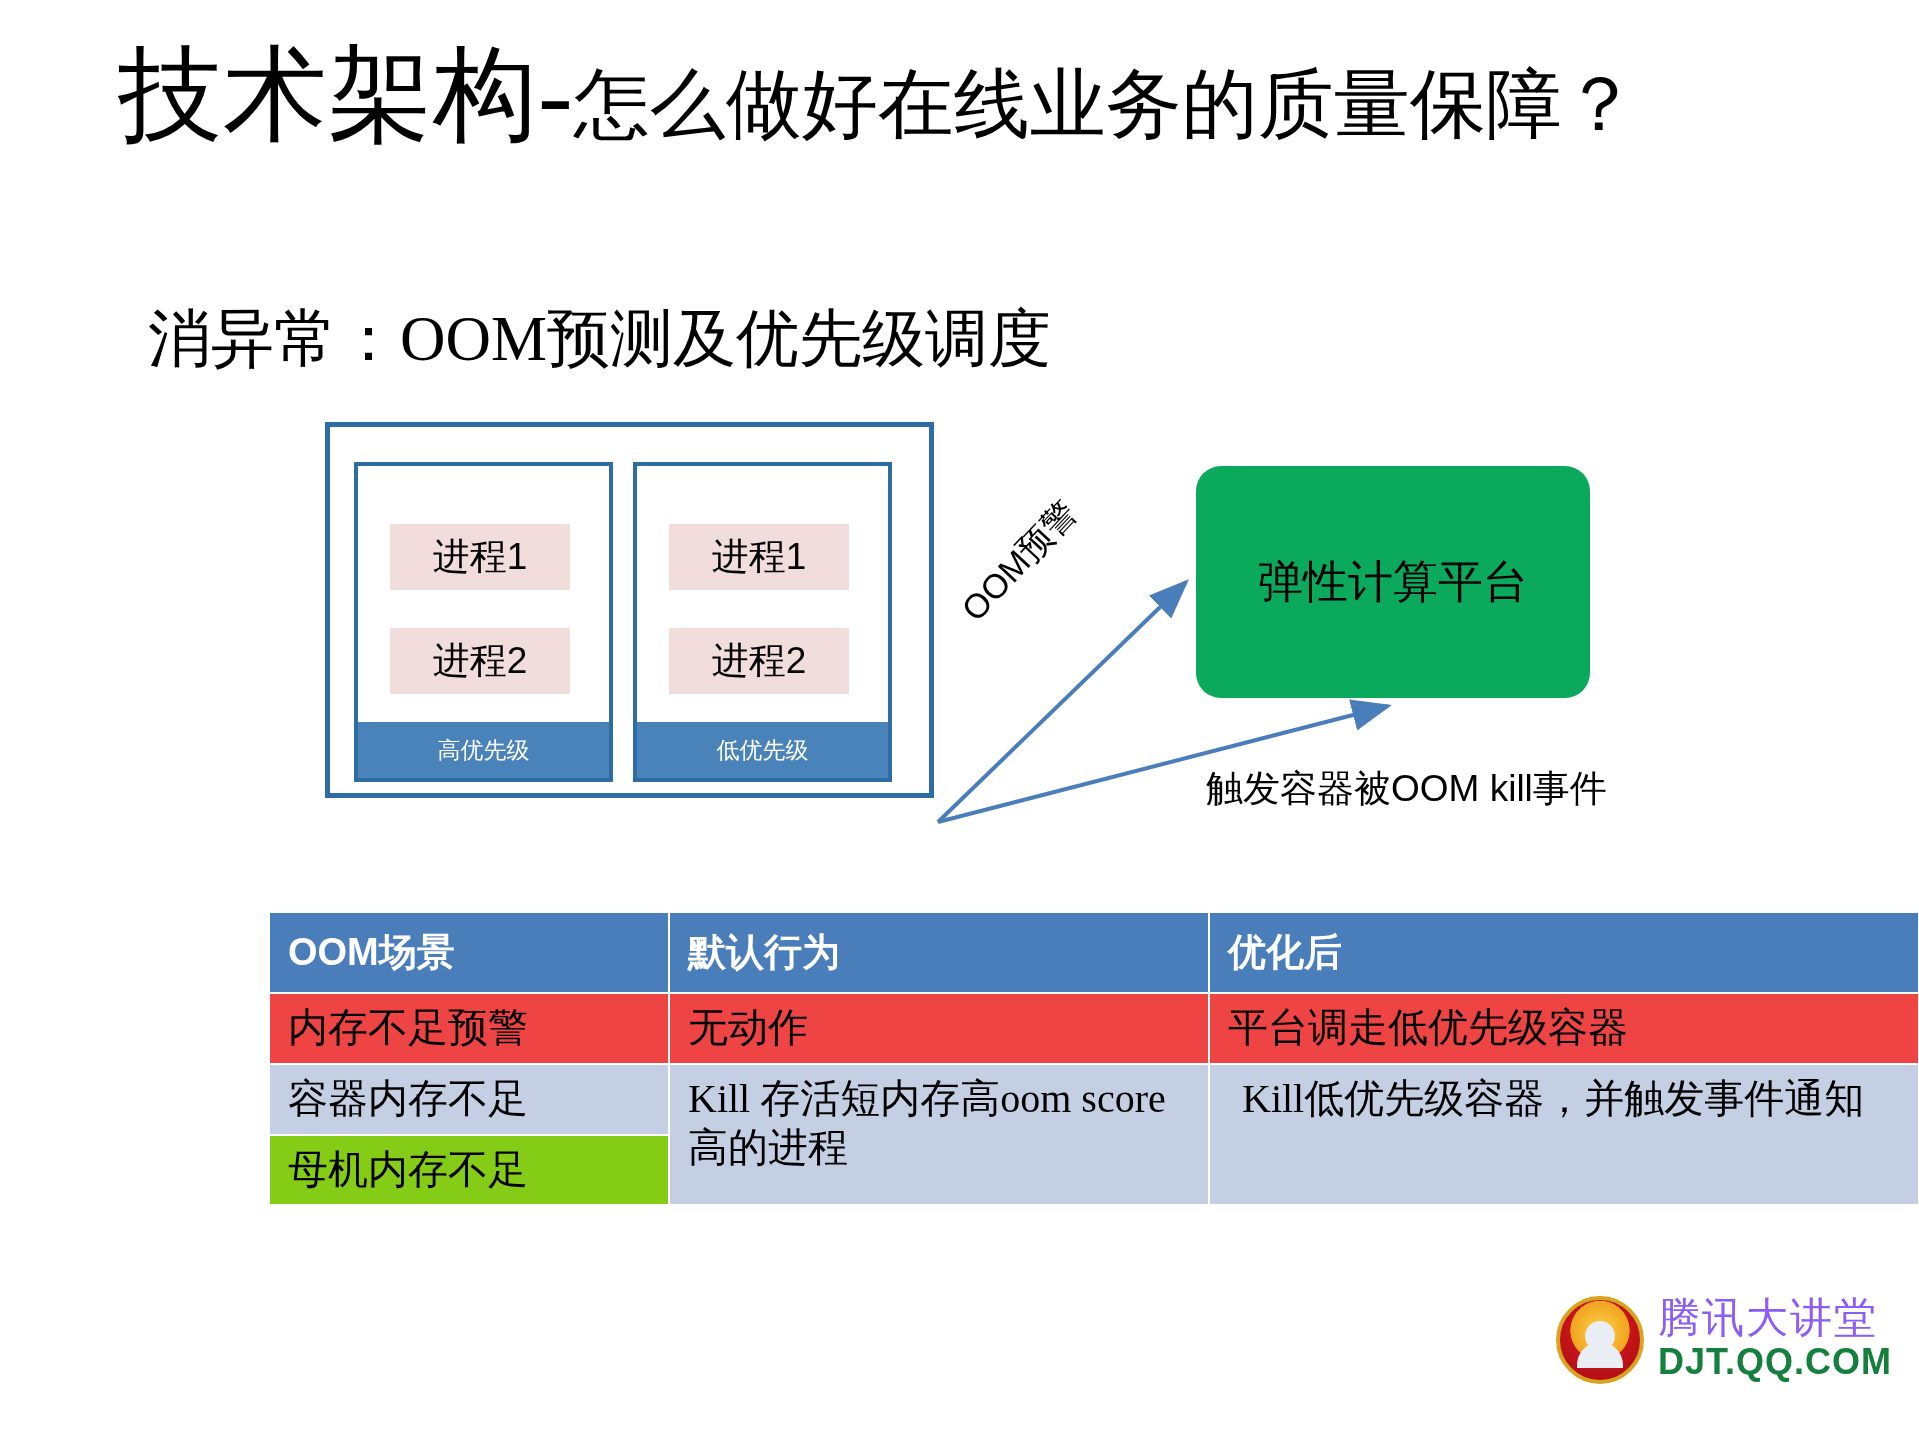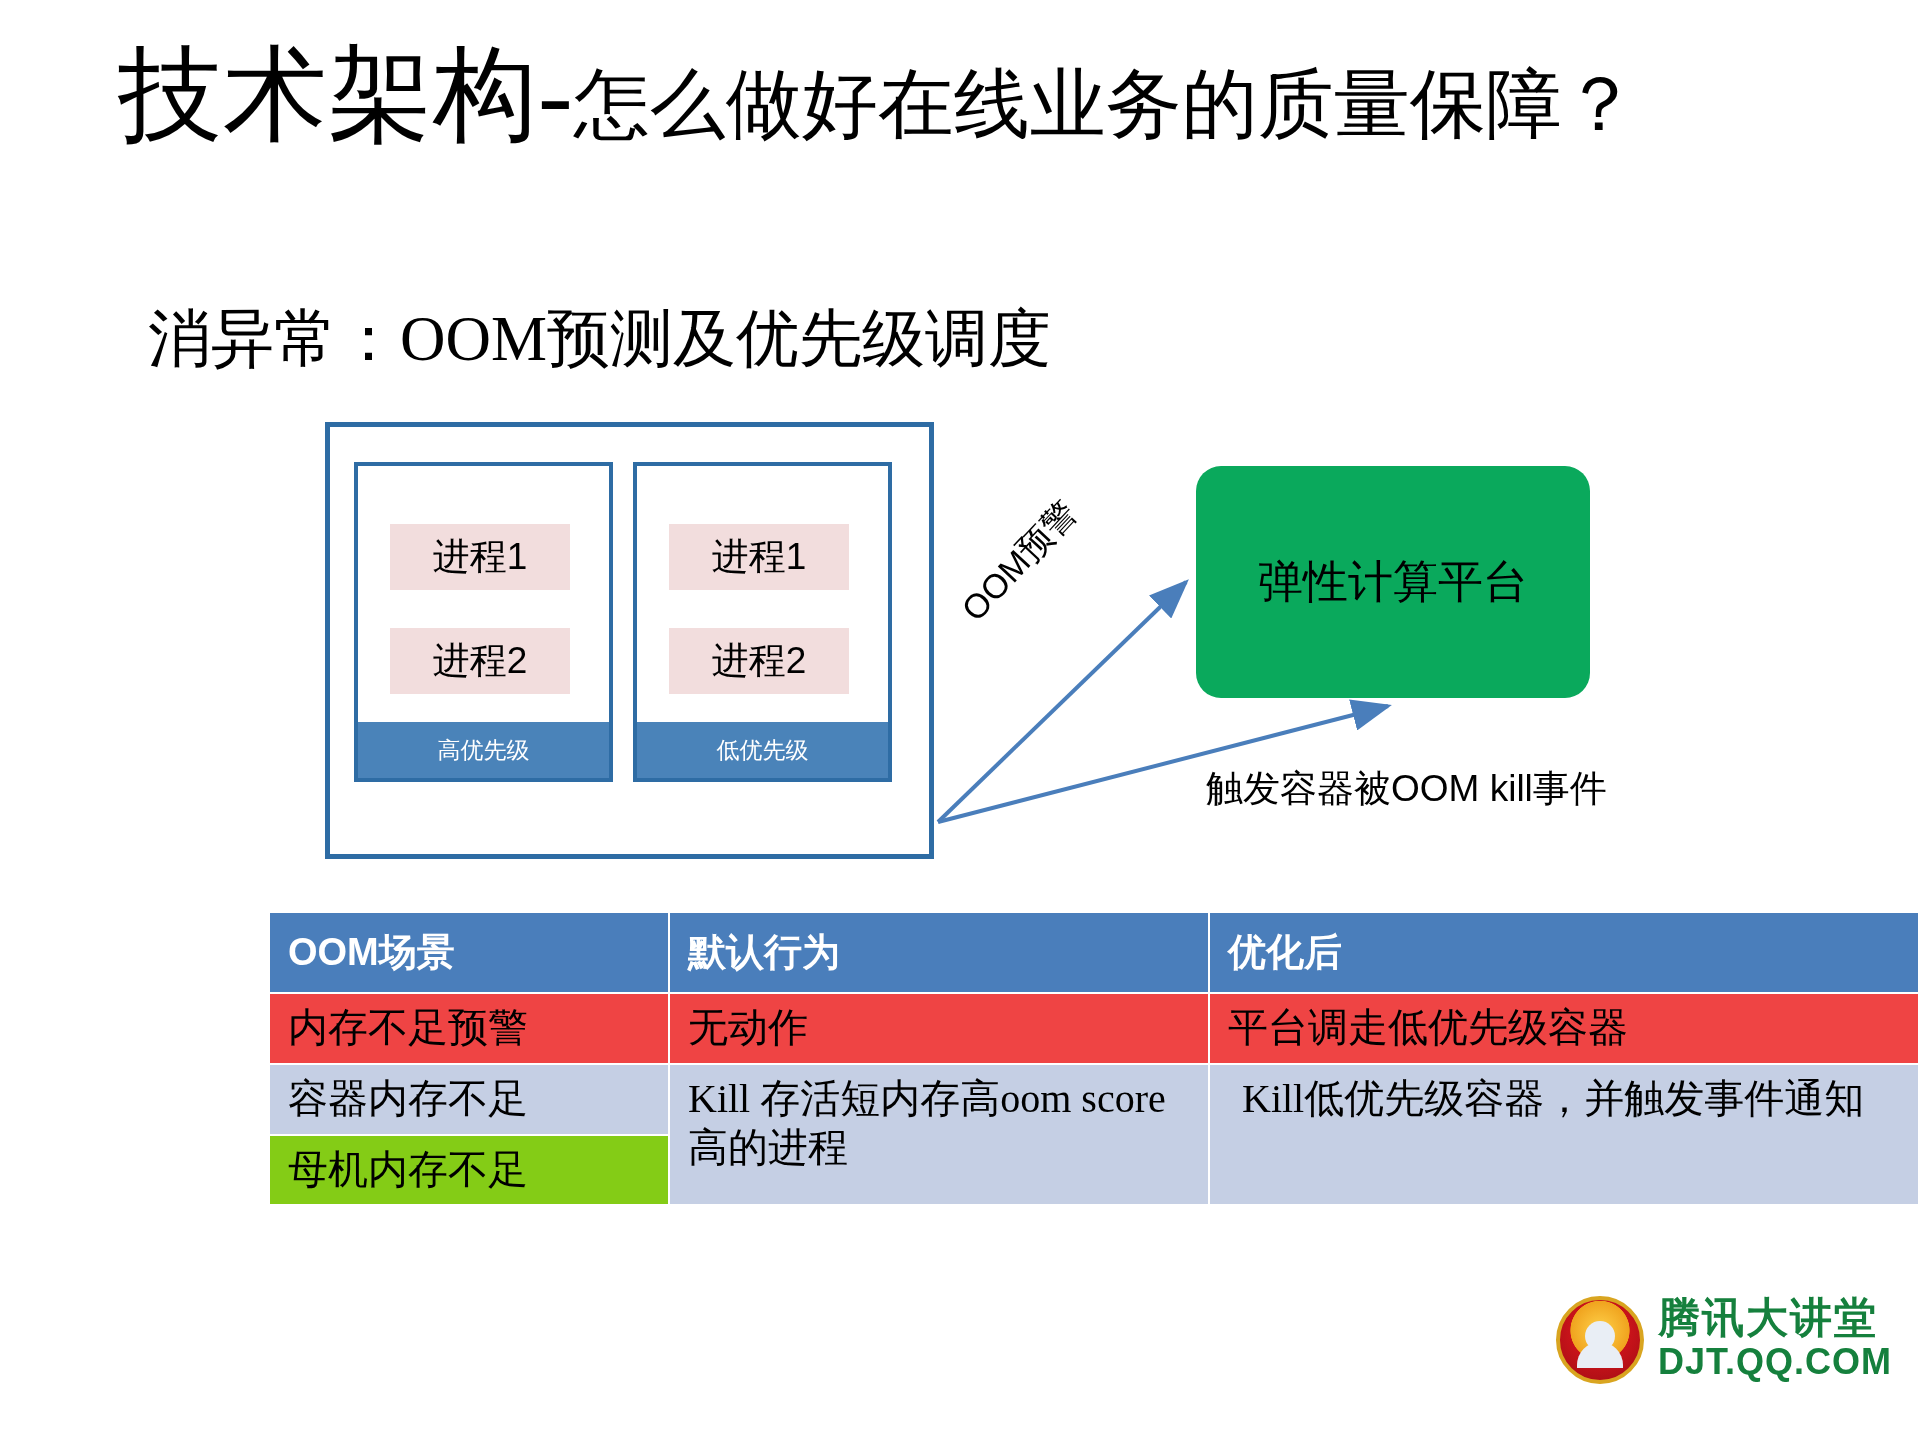--- a/index.html
+++ b/index.html
@@ -45,21 +45,21 @@
     white-space: nowrap;
     text-align: right;
   }
 
   
   #host-box {
     position: absolute;
     left: 325px;
     top: 422px;
     width: 609px;
-    height: 437px;
+    height: 376px;
     border: 5px solid #2e6ca4;
     box-sizing: border-box;
     background: #ffffff;
   }
   .container-box {
     position: absolute;
     top: 35px;
     width: 259px;
     height: 320px;
     border: 4px solid #2e6ca4;
@@ -239,22 +239,22 @@
     width: 46px;
     height: 26px;
     margin-left: -23px;
     border-radius: 23px 23px 0 0;
     background: #e9eef5;
   }
   #logo-text { display: flex; flex-direction: column; }
   #logo-cn {
     font-family: "Liberation Serif", serif;
     font-size: 42px;
-    font-weight: bold;
-    color: #15803d;
+    font-weight: normal;
+    color: #8b5cf6;
     letter-spacing: 2px;
     line-height: 1.05;
   }
   #logo-en {
     font-family: "Liberation Sans", sans-serif;
     font-size: 36px;
     font-weight: bold;
     color: #15803d;
     letter-spacing: 1px;
     line-height: 1.2;

